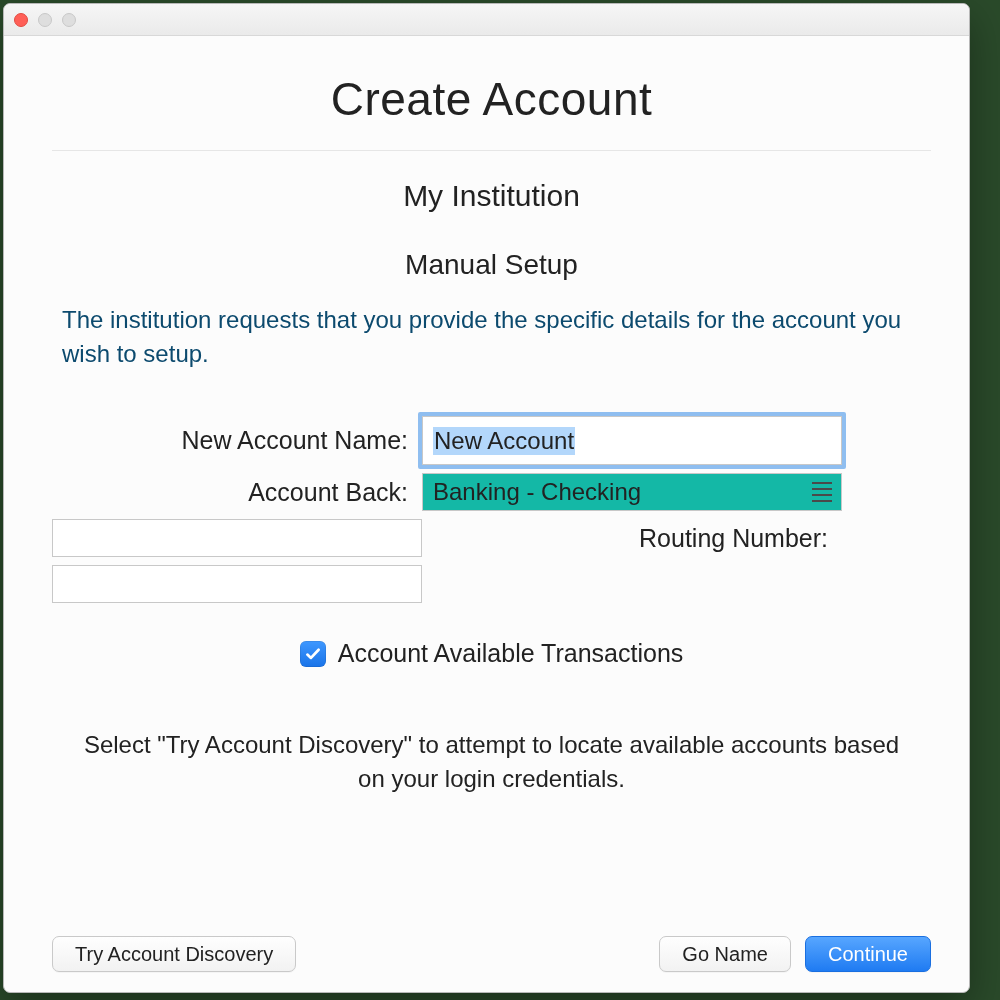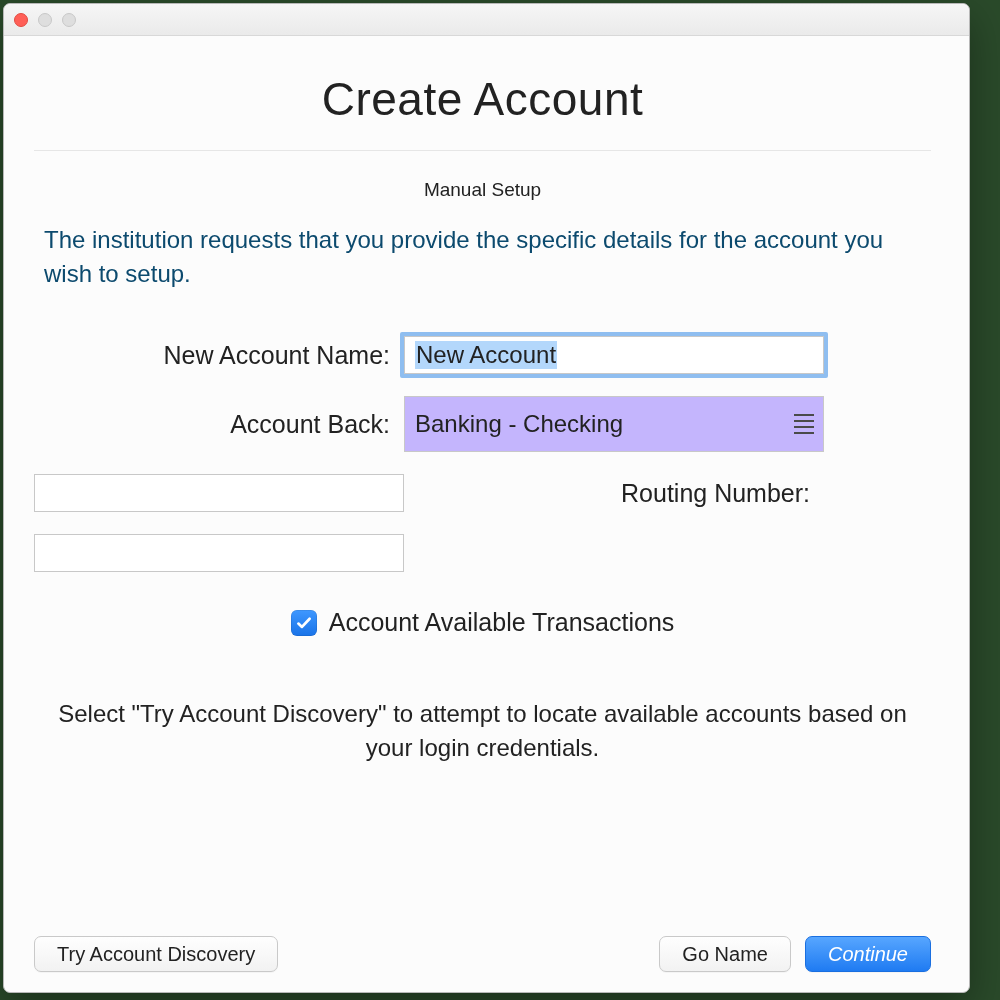--- a/index.html
+++ b/index.html
@@ -32,21 +32,21 @@
       gap: 10px;
     }
     .tl-btn {
       width: 14px; height: 14px; border-radius: 50%;
     }
     .tl-close { background: #ff5f57; border: 0.5px solid #e24b41; }
     .tl-min   { background: #dedede; border: 0.5px solid #c8c8c8; }
     .tl-max   { background: #dedede; border: 0.5px solid #c8c8c8; }
     .content {
       flex: 1;
-      padding: 28px 38px 20px 30px;
+      padding: 28px 38px 20px 48px;
       display: flex;
       flex-direction: column;
       color: #262626;
     }
     .h1 {
       text-align: center;
       font-size: 46px;
       font-weight: 300;
       letter-spacing: 0.5px;
       margin: 8px 0 24px 0;
@@ -59,35 +59,35 @@
     }
     .h2 {
       text-align: center;
       font-size: 30px;
       font-weight: 400;
       margin-bottom: 36px;
       color: #222;
     }
     .h3 {
       text-align: center;
-      font-size: 19px;
+      font-size: 28px;
       font-weight: 400;
       margin-bottom: 22px;
       color: #222;
     }
     .desc {
       font-size: 24px;
       line-height: 1.4;
       margin: 0 10px 46px 10px;
       color: #0c4a6e;
     }
     .form {
       display: grid;
       grid-template-columns: 370px 420px;
-      row-gap: 22px;
+      row-gap: 8px;
       align-items: center;
       margin-bottom: 36px;
     }
     .form-label {
       text-align: right;
       font-size: 25px;
       padding-right: 14px;
       color: #222;
     }
     .text-input {
@@ -95,21 +95,21 @@
       width: 100%;
       font-size: 24px;
       padding: 0 10px;
       border: 1px solid #c8c8c8;
       background: #fff;
       color: #222;
       font-family: inherit;
     }
     .focused-wrap {
       position: relative;
-      height: 38px;
+      height: 49px;
     }
     .focused-wrap::before {
       content:"";
       position:absolute;
       inset:-4px;
       border: 4px solid #8fbef0;
       border-radius: 2px;
       pointer-events:none;
     }
     .sel-text {
@@ -122,24 +122,24 @@
       inset:0;
       display:flex;
       align-items:center;
       padding:0 10px;
       font-size:24px;
       background:#fff;
       border:1px solid #c8c8c8;
     }
     .combo {
       position: relative;
-      height: 56px;
+      height: 38px;
       width: 100%;
       border: 1px solid #c8c8c8;
-      background: #c4b5fd;
+      background: #14b8a6;
       display:flex;
       align-items:center;
       padding: 0 40px 0 10px;
       font-size: 24px;
       color: #222;
     }
     .combo-btn {
       position:absolute;
       right:6px; top:50%; transform: translateY(-50%);
       width: 26px; height: 20px;
@@ -192,37 +192,37 @@
       background: linear-gradient(#fefefe, #f2f2f2);
       color: #222;
       font-family: inherit;
       box-shadow: 0 1px 0 rgba(0,0,0,0.03);
       cursor: default;
     }
     .btn-primary {
       border: 1px solid #1a6fe0;
       background: linear-gradient(#57a6ff, #1f7bf2);
       color: #fff;
-      font-style: italic;
     }
     .row-spacer { flex:1; }
   </style>
 </head>
 <body>
 
 <div class="window">
   <div class="titlebar">
     <div class="tl-btn tl-close"></div>
     <div class="tl-btn tl-min"></div>
     <div class="tl-btn tl-max"></div>
   </div>
 
   <div class="content">
     <div class="h1">Create Account</div>
     <hr class="hr">
+    <div class="h2">My Institution</div>
     <div class="h3">Manual Setup</div>
     <div class="desc">The institution requests that you provide the specific details for the account you wish to setup.</div>
 
     <div class="form">
 
       <div class="form-label">New Account Name:</div>
       <div class="focused-wrap">
         <div class="focused-display">
           <span class="sel-text">New Account</span>
         </div>

